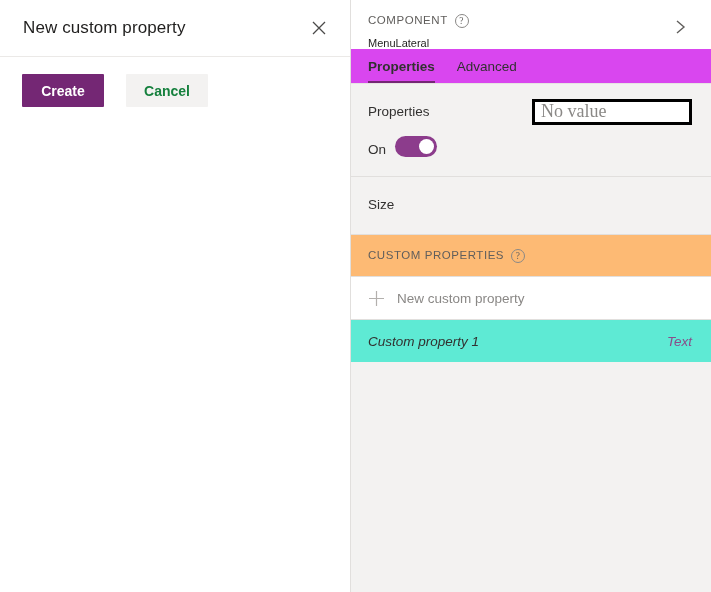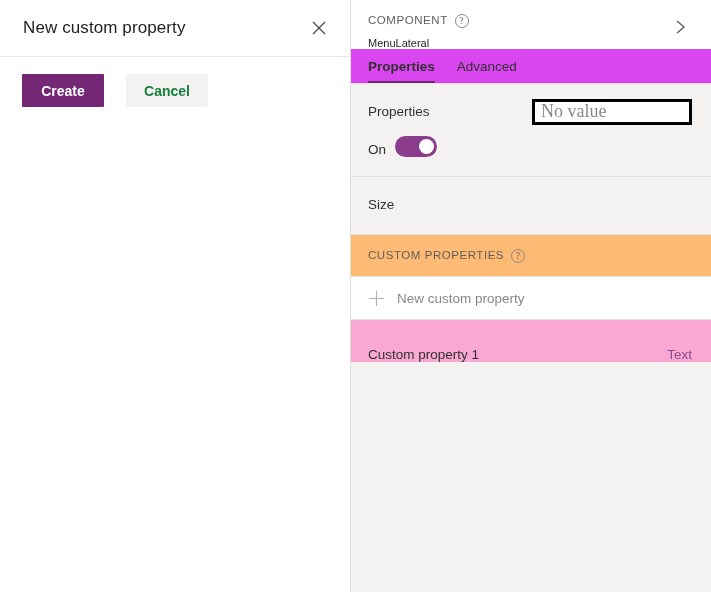--- a/index.html
+++ b/index.html
@@ -260,26 +260,27 @@
     display: flex;
     align-items: center;
     gap: 12px;
     padding: 0 17px;
     height: 42px;
     cursor: pointer;
     border-bottom: 1px solid #e1dfdd;
   }
   .new-prop-label { color: #8a8886; font-size: 13.5px; }
   .custom-prop-row {
-    background: #f9a8d4;
-    display: flex;
-    align-items: flex-end;
+    background: #5eead4;
+    display: flex;
+    align-items: center;
     padding: 0 19px 0 17px;
     height: 42px;
     cursor: pointer;
+    font-style: italic;
   }
   .custom-prop-name { flex: 1; font-size: 13.5px; color: #323130; }
   .custom-prop-type { font-size: 13.5px; color: #8a4d8a; cursor: pointer; }
   .panel-filler { flex: 1; background: #f3f2f1; }
 </style>
 </head>
 <body>
 
 <div id="app">
 

